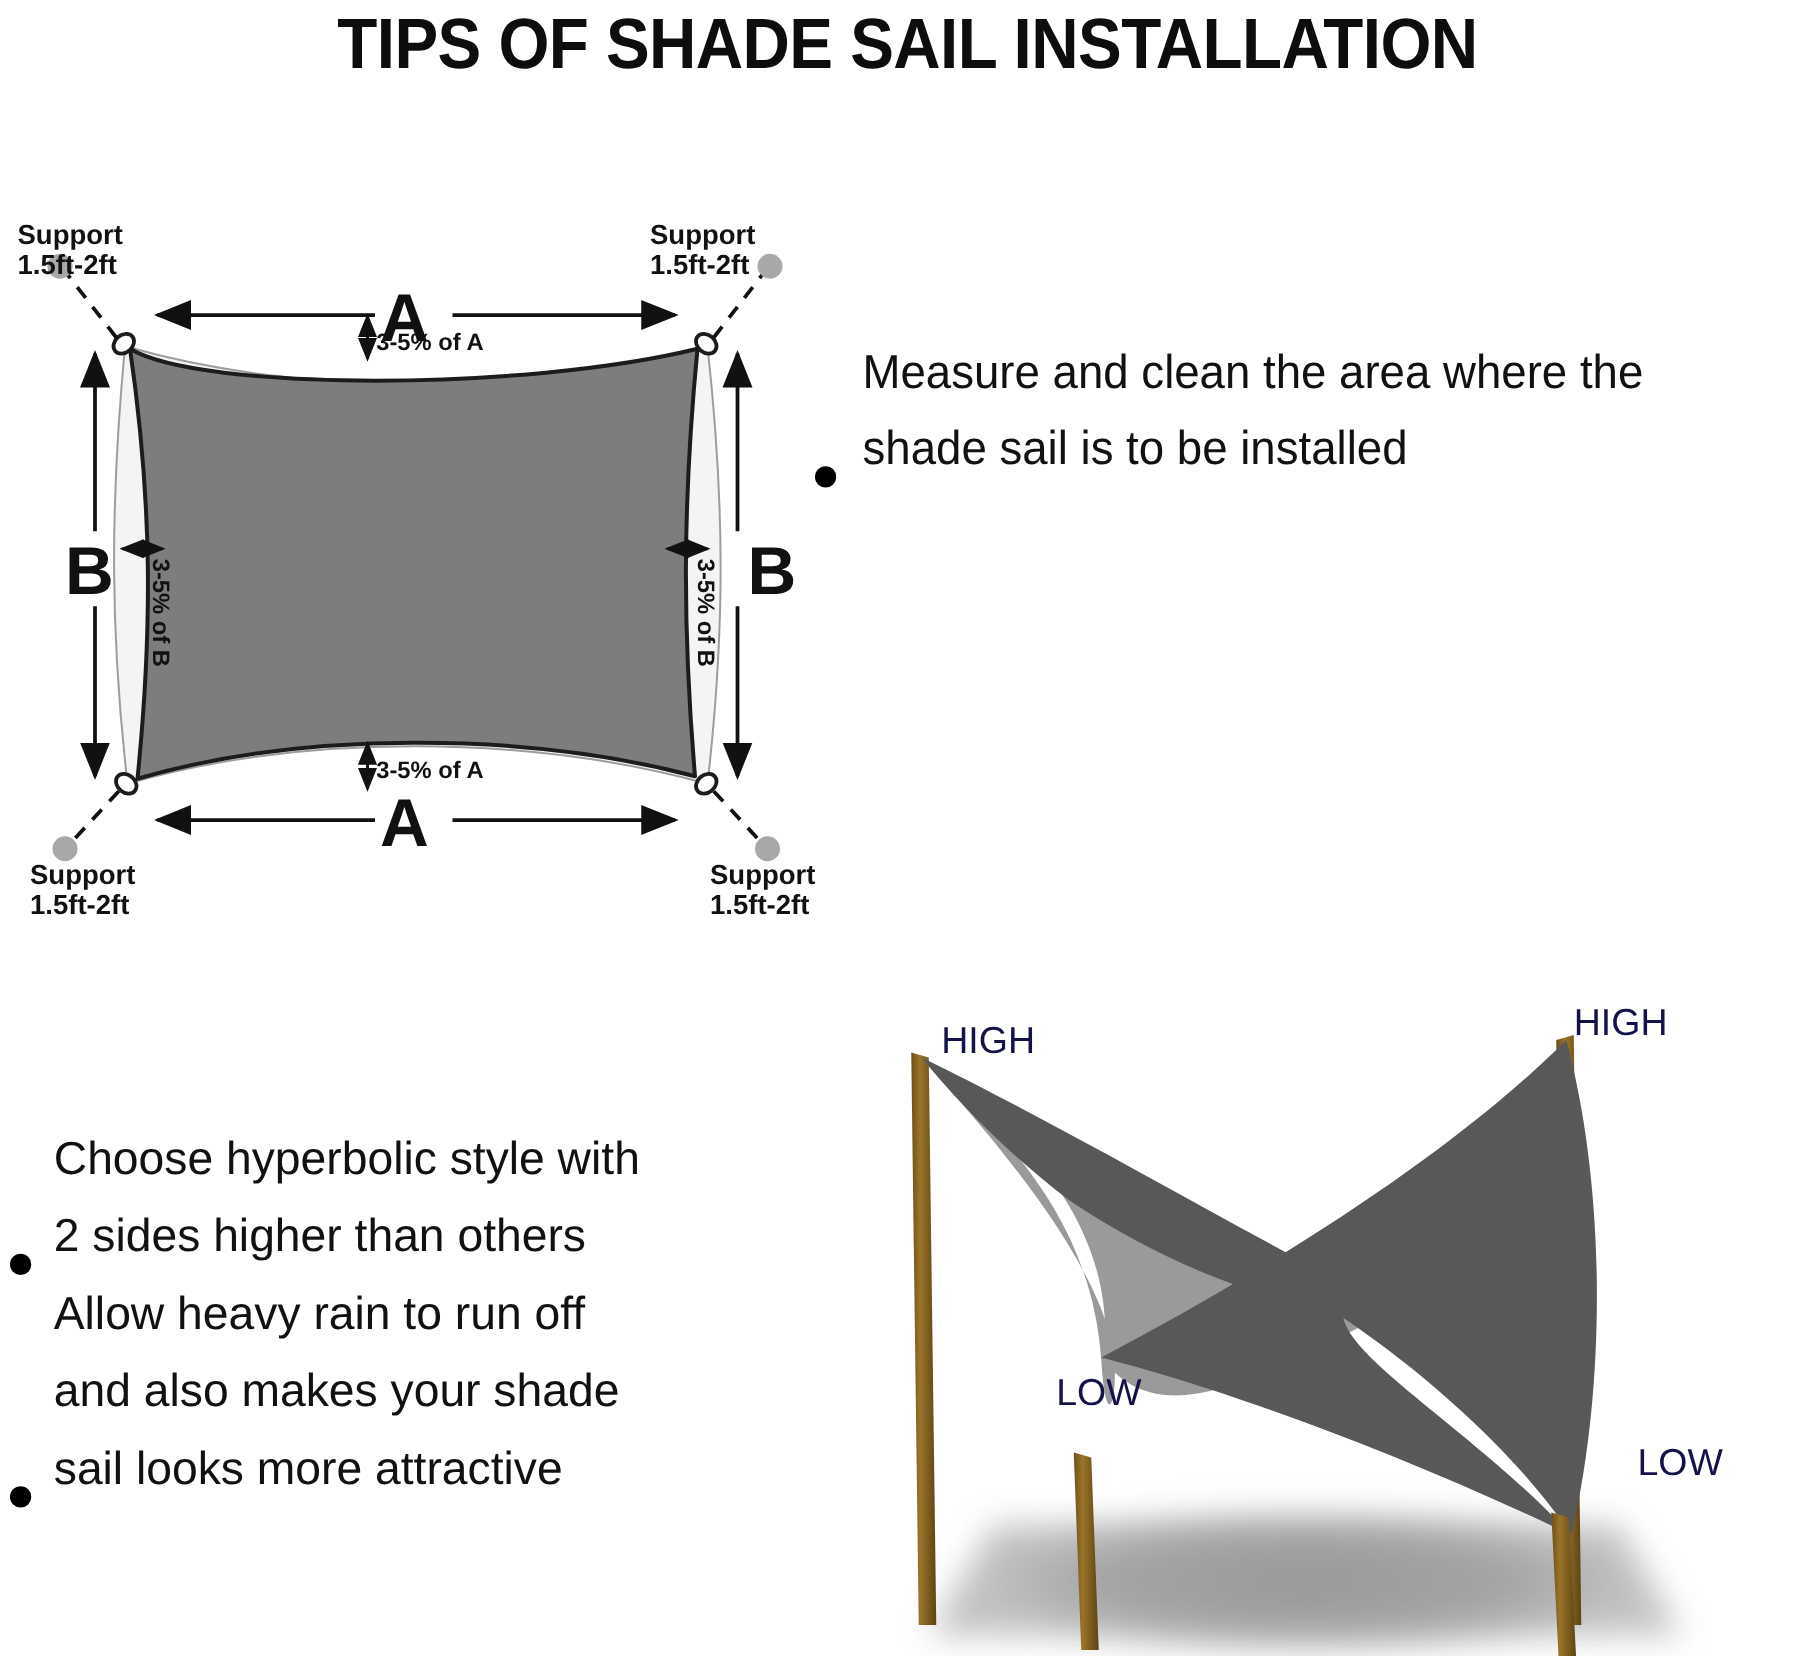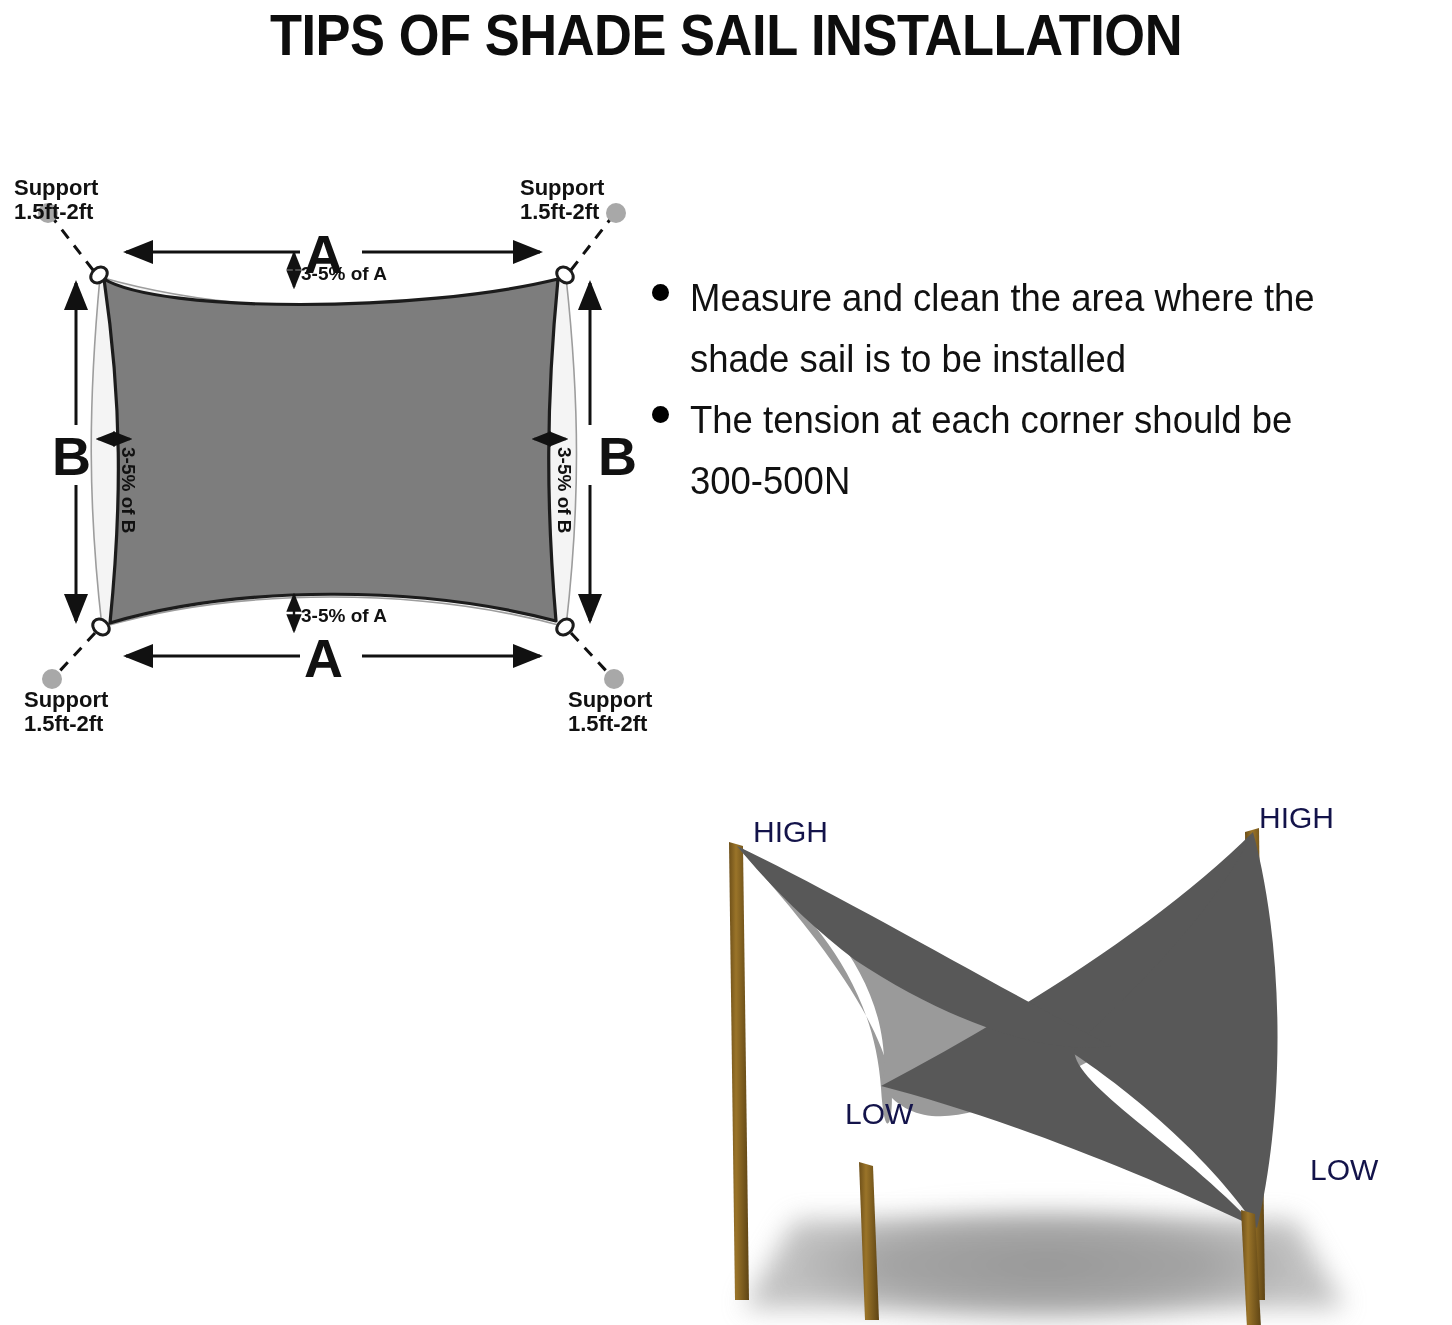--- a/index.html
+++ b/index.html
@@ -29,21 +29,21 @@
   #rect-diagram{top:155px;}
 
   
   .tips-right{
     position:absolute;left:652px;top:268px;width:800px;
   }
   .tips-left{
     position:absolute;left:0px;top:896px;width:620px;
   }
   .bullet-row{
-    display:flex;align-items:flex-start;
+    display:flex;align-items:flex-end;
   }
   .bullet-dot{
     flex:0 0 auto;
     width:17px;height:17px;border-radius:50%;background:#000;
     margin-top:16px;margin-right:21px;
   }
   .bullet-text{
     flex:1 1 auto;
     font-family:"Liberation Sans", sans-serif;
     font-size:38px;
@@ -183,27 +183,35 @@
       <text class="diag-txt pct-txt" x="0" y="0" transform="translate(558,292) rotate(90)">3-5% of B</text>
     </g>
   </svg>
 
   <div class="tips-right">
     <div class="bullet-row">
       <span class="bullet-dot"></span>
       <span class="bullet-text">Measure and clean the area where the
 shade sail is to be installed</span>
     </div>
+  </div>
+
+  <div class="tips-left">
     <div class="bullet-row">
       <span class="bullet-dot"></span>
-      <span class="bullet-text">The tension at each corner should be
-300-500N</span>
+      <span class="bullet-text">Choose hyperbolic style with
+2 sides higher than others</span>
+    </div>
+    <div class="bullet-row">
+      <span class="bullet-dot"></span>
+      <span class="bullet-text">Allow heavy rain to run off
+and also makes your shade
+sail looks more attractive</span>
     </div>
   </div>
-
 
   <svg id="hyper-diagram" viewBox="0 0 807 545" width="807" height="545">
     <defs>
       <linearGradient id="postGrad" x1="0" y1="0" x2="1" y2="0">
         <stop offset="0%" stop-color="#6d4f19"></stop>
         <stop offset="35%" stop-color="#9a7429"></stop>
         <stop offset="100%" stop-color="#5e4414"></stop>
       </linearGradient>
       <radialGradient id="shadowGrad" cx="50%" cy="50%" r="55%">
         <stop offset="0%" stop-color="#8d8d8d" stop-opacity="0.95"></stop>

